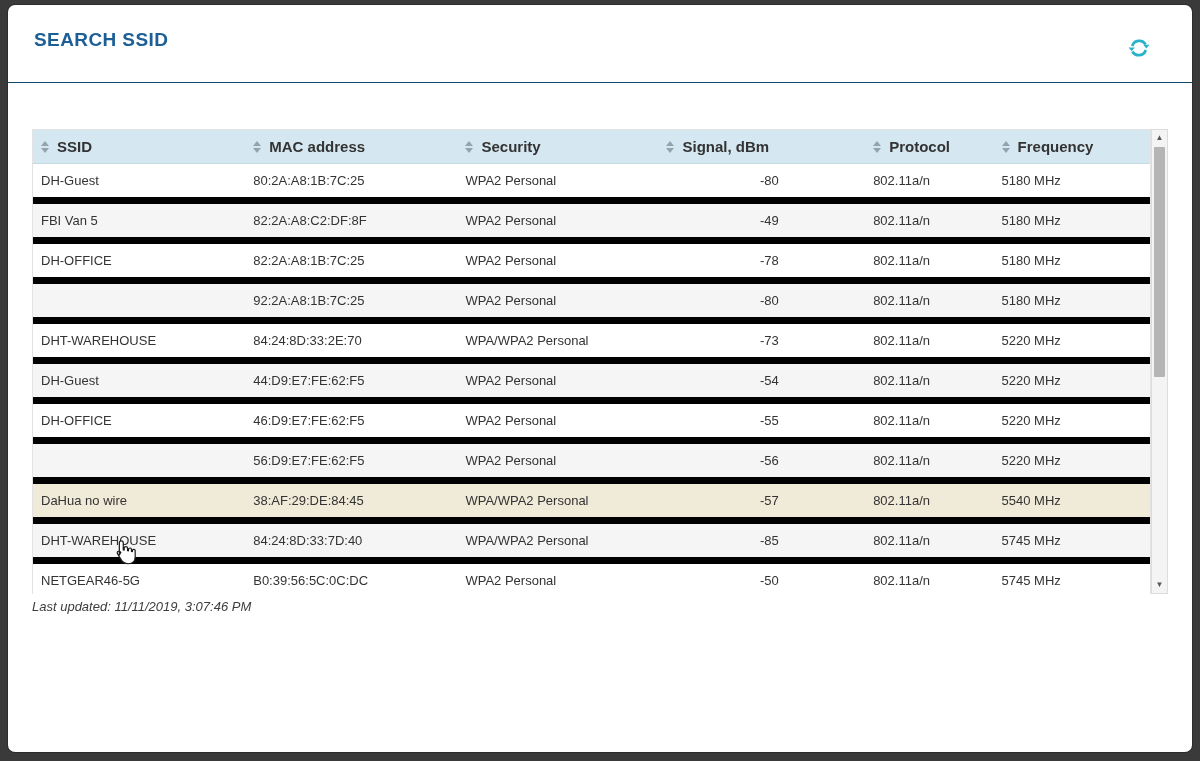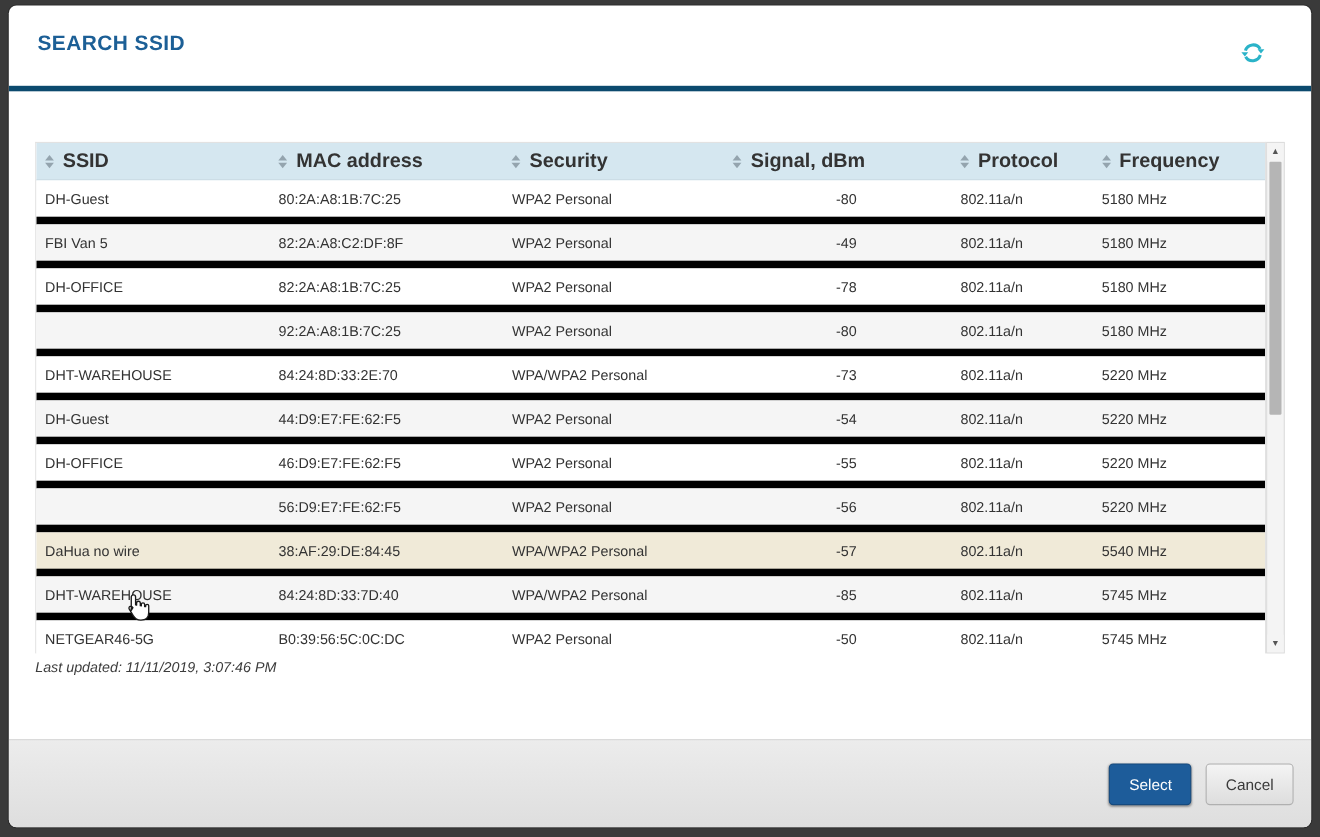--- a/index.html
+++ b/index.html
@@ -11,21 +11,21 @@
     overflow:hidden;
   }
   .modal {
     position:absolute; left:8px; top:5px; width:1184px; height:747px;
     background:#ffffff; border-radius:7px; overflow:hidden;
     box-shadow:0 0 0 1px #2c2c2c;
   }
   
   .modal-header {
     height:78px; padding:24px 26px 0 26px;
-    border-bottom:5px solid #0c4a6e;
+    border-bottom:1px solid #0c4a6e;
     display:flex; justify-content:space-between; align-items:flex-start;text-align:center;
   }
   .dlg-title {
     color:#1c5f96; font-size:19px; font-weight:bold; letter-spacing:.4px;
   }
   .refresh-btn {
     background:none; border:none; cursor:pointer; padding:2px; margin-top:6px; margin-right:14px;
   }
   
   .modal-body { padding:21px 24px 0 24px; }
@@ -36,21 +36,21 @@
   }
   .filter-input::placeholder { color:#8f8f8f; }
   
   .table-zone { margin-top:25px; display:flex; }
   .tbl {
     width:1119px; height:465px; overflow:hidden;
     border:1px solid #e2e2e2; border-bottom:none;
   }
   .tbl-header {
     display:flex; height:34px; background:#d5e7f0; align-items:center;
-    font-size:18px; font-weight:bold; color:#333;
+    font-size:15px; font-weight:bold; color:#333;
     border-bottom:1px solid #c8d9e2;
   }
   .th { display:flex; align-items:center; padding-left:8px; cursor:pointer; }
   .sort { width:9px; margin-right:7px; display:inline-block; }
   .sort i { display:block; width:0; height:0; border-left:4.5px solid transparent; border-right:4.5px solid transparent; }
   .sort .up { border-bottom:5px solid #94a4ae; margin-bottom:2px; }
   .sort .dn { border-top:5px solid #94a4ae; }
   .col-ssid  { width:19%; }
   .col-mac   { width:19%; }
   .col-sec   { width:18%; }
@@ -325,24 +325,20 @@
       <div class="vscroll">
         <button class="scroll-arrow">▲</button>
         <div class="scroll-thumb"></div>
         <button class="scroll-arrow" style="position:absolute;bottom:0;">▼</button>
       </div>
     </div>
 
     <div class="last-updated">Last updated: 11/11/2019, 3:07:46 PM</div>
   </div>
 
-  <div class="modal-footer">
-    <button class="btn btn-select">Select</button>
-    <button class="btn btn-cancel">Cancel</button>
-  </div>
 
 </div>
 
 <div class="cursor-overlay">
   <svg width="28" height="33" viewBox="0 0 30 35">
     <path d="M10 19 V6 a2.1 2.1 0 0 1 4.2 0 v7.6 l1 .2 v-1.9 a1.8 1.8 0 0 1 3.6 0 v2.5 l1 .2 v-1.4 a1.6 1.6 0 0 1 3.2 0 v2 l1 .2 v-.8 a1.5 1.5 0 0 1 3 0 v6.5 c0 4.8-3.1 7.4-7.6 7.4 c-4 0-5.8-1.6-7.5-4.4 l-3.7-6.1 c-.8-1.3-.4-2.5.5-2.9 c1-.5 2.1 0 2.9 1.2 z" fill="#ffffff" stroke="#1a1a1a" stroke-width="1.3" stroke-linejoin="round"></path>
   </svg>
 </div>
 
 </body></html>

